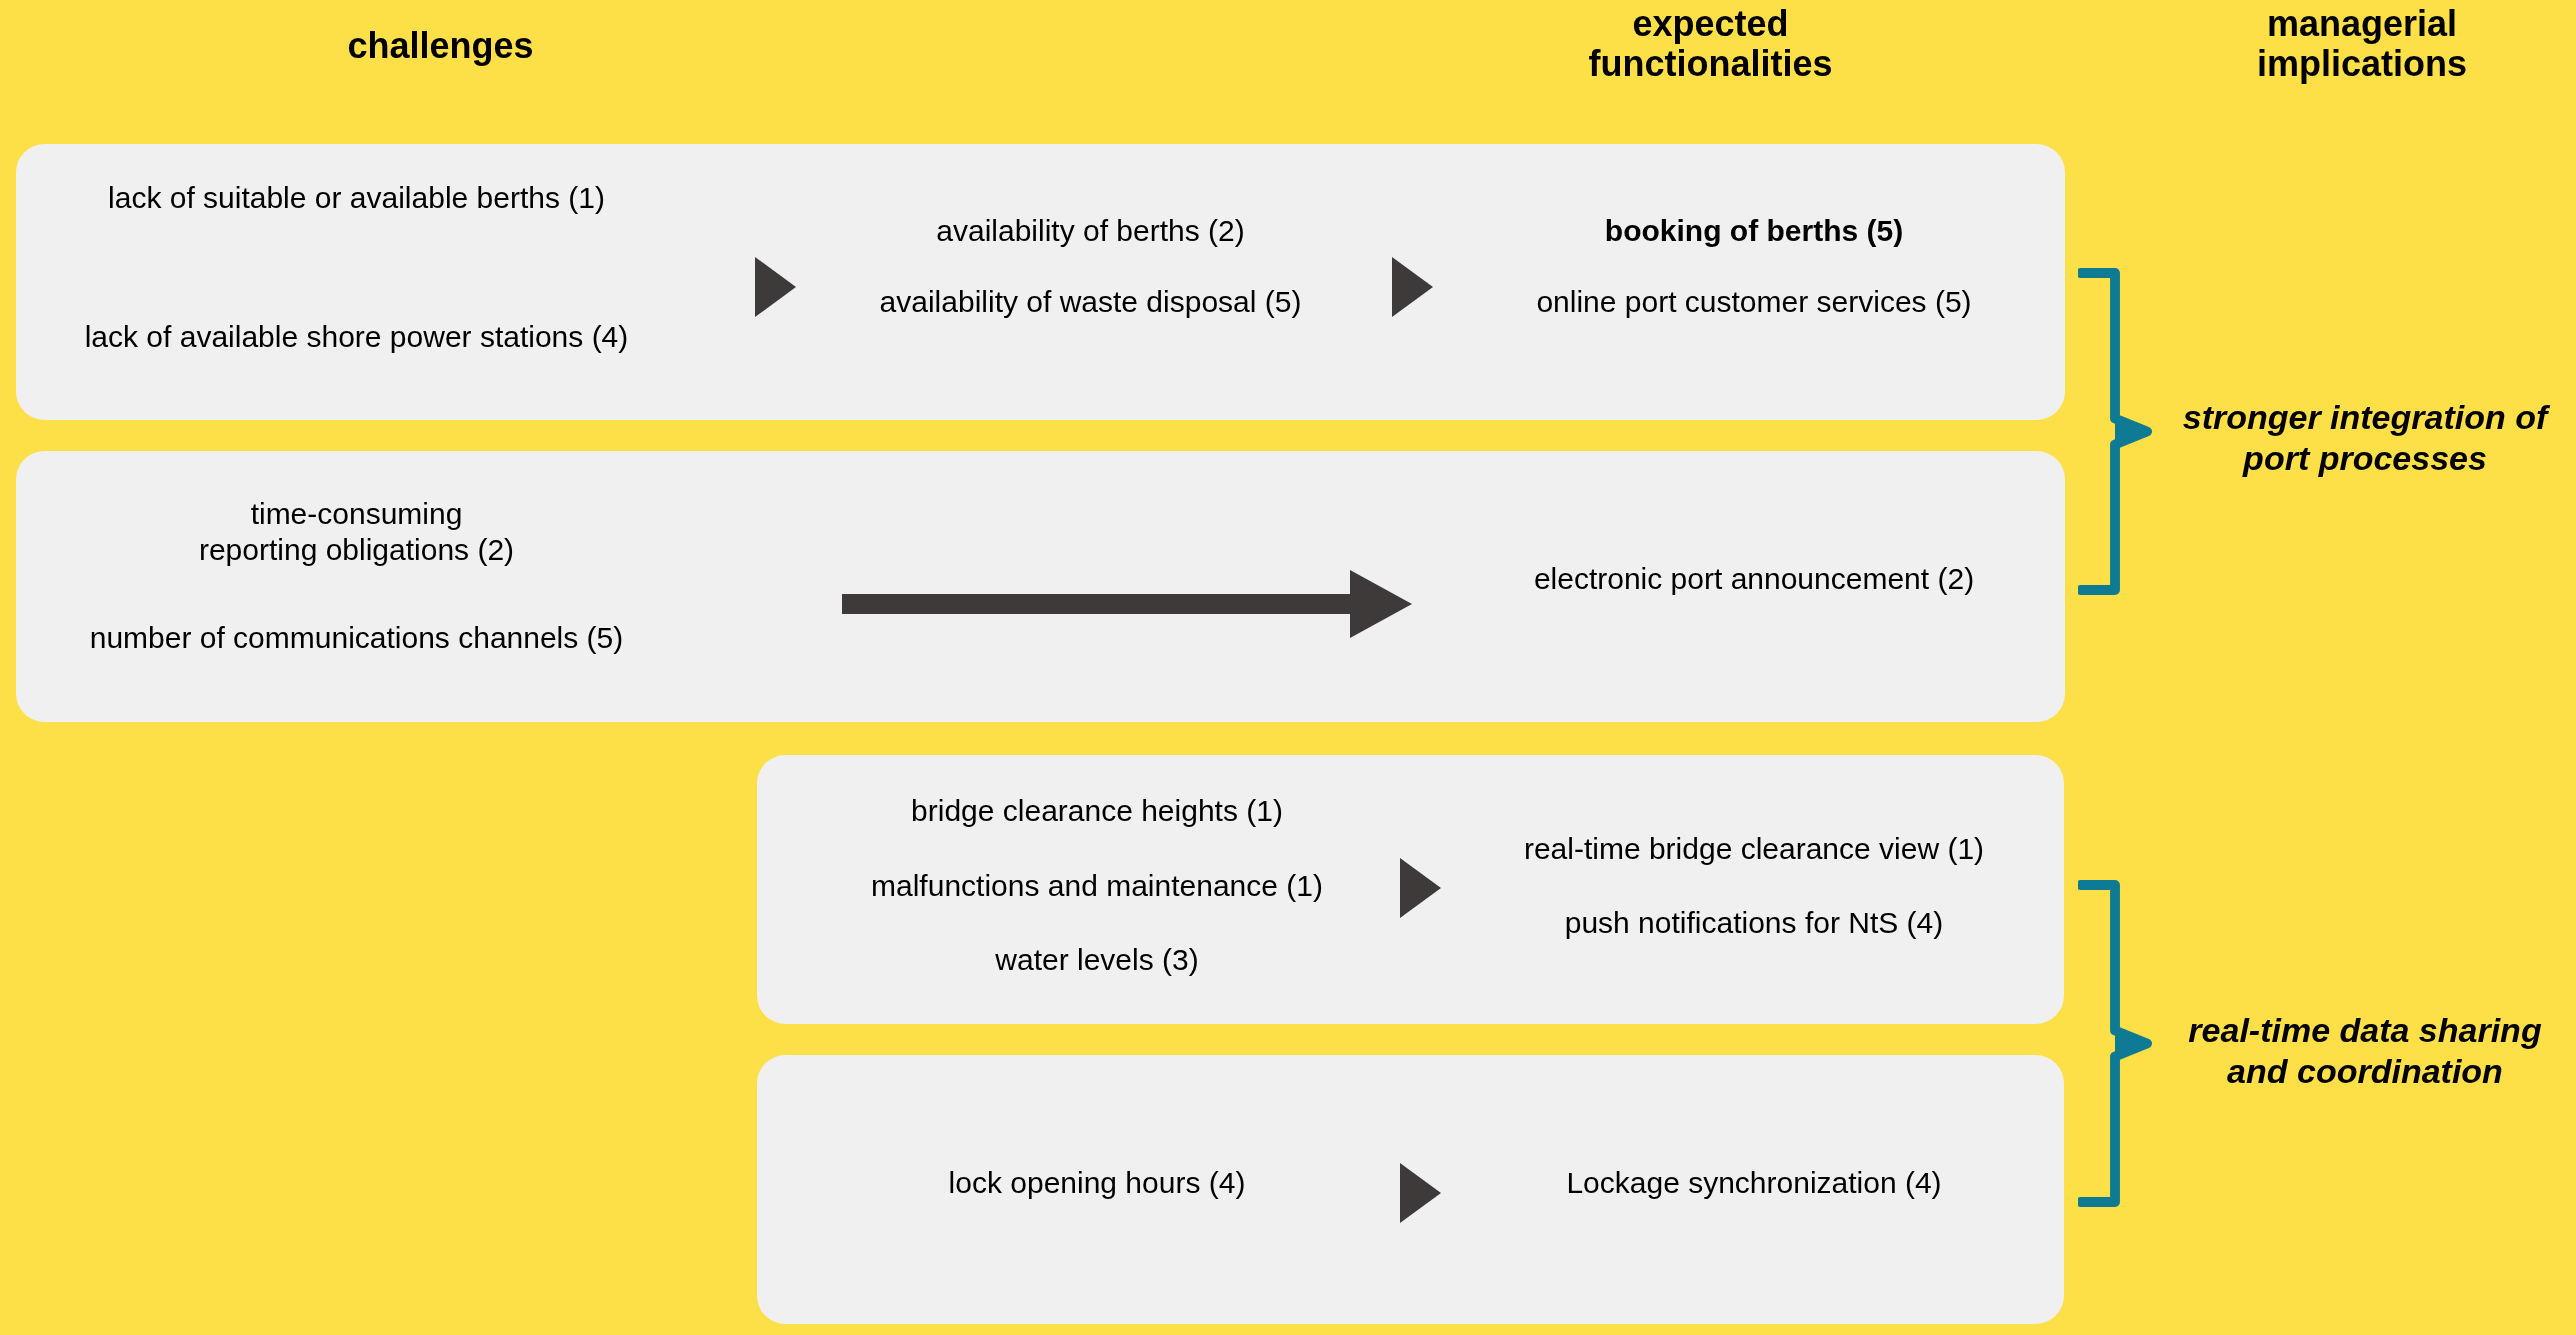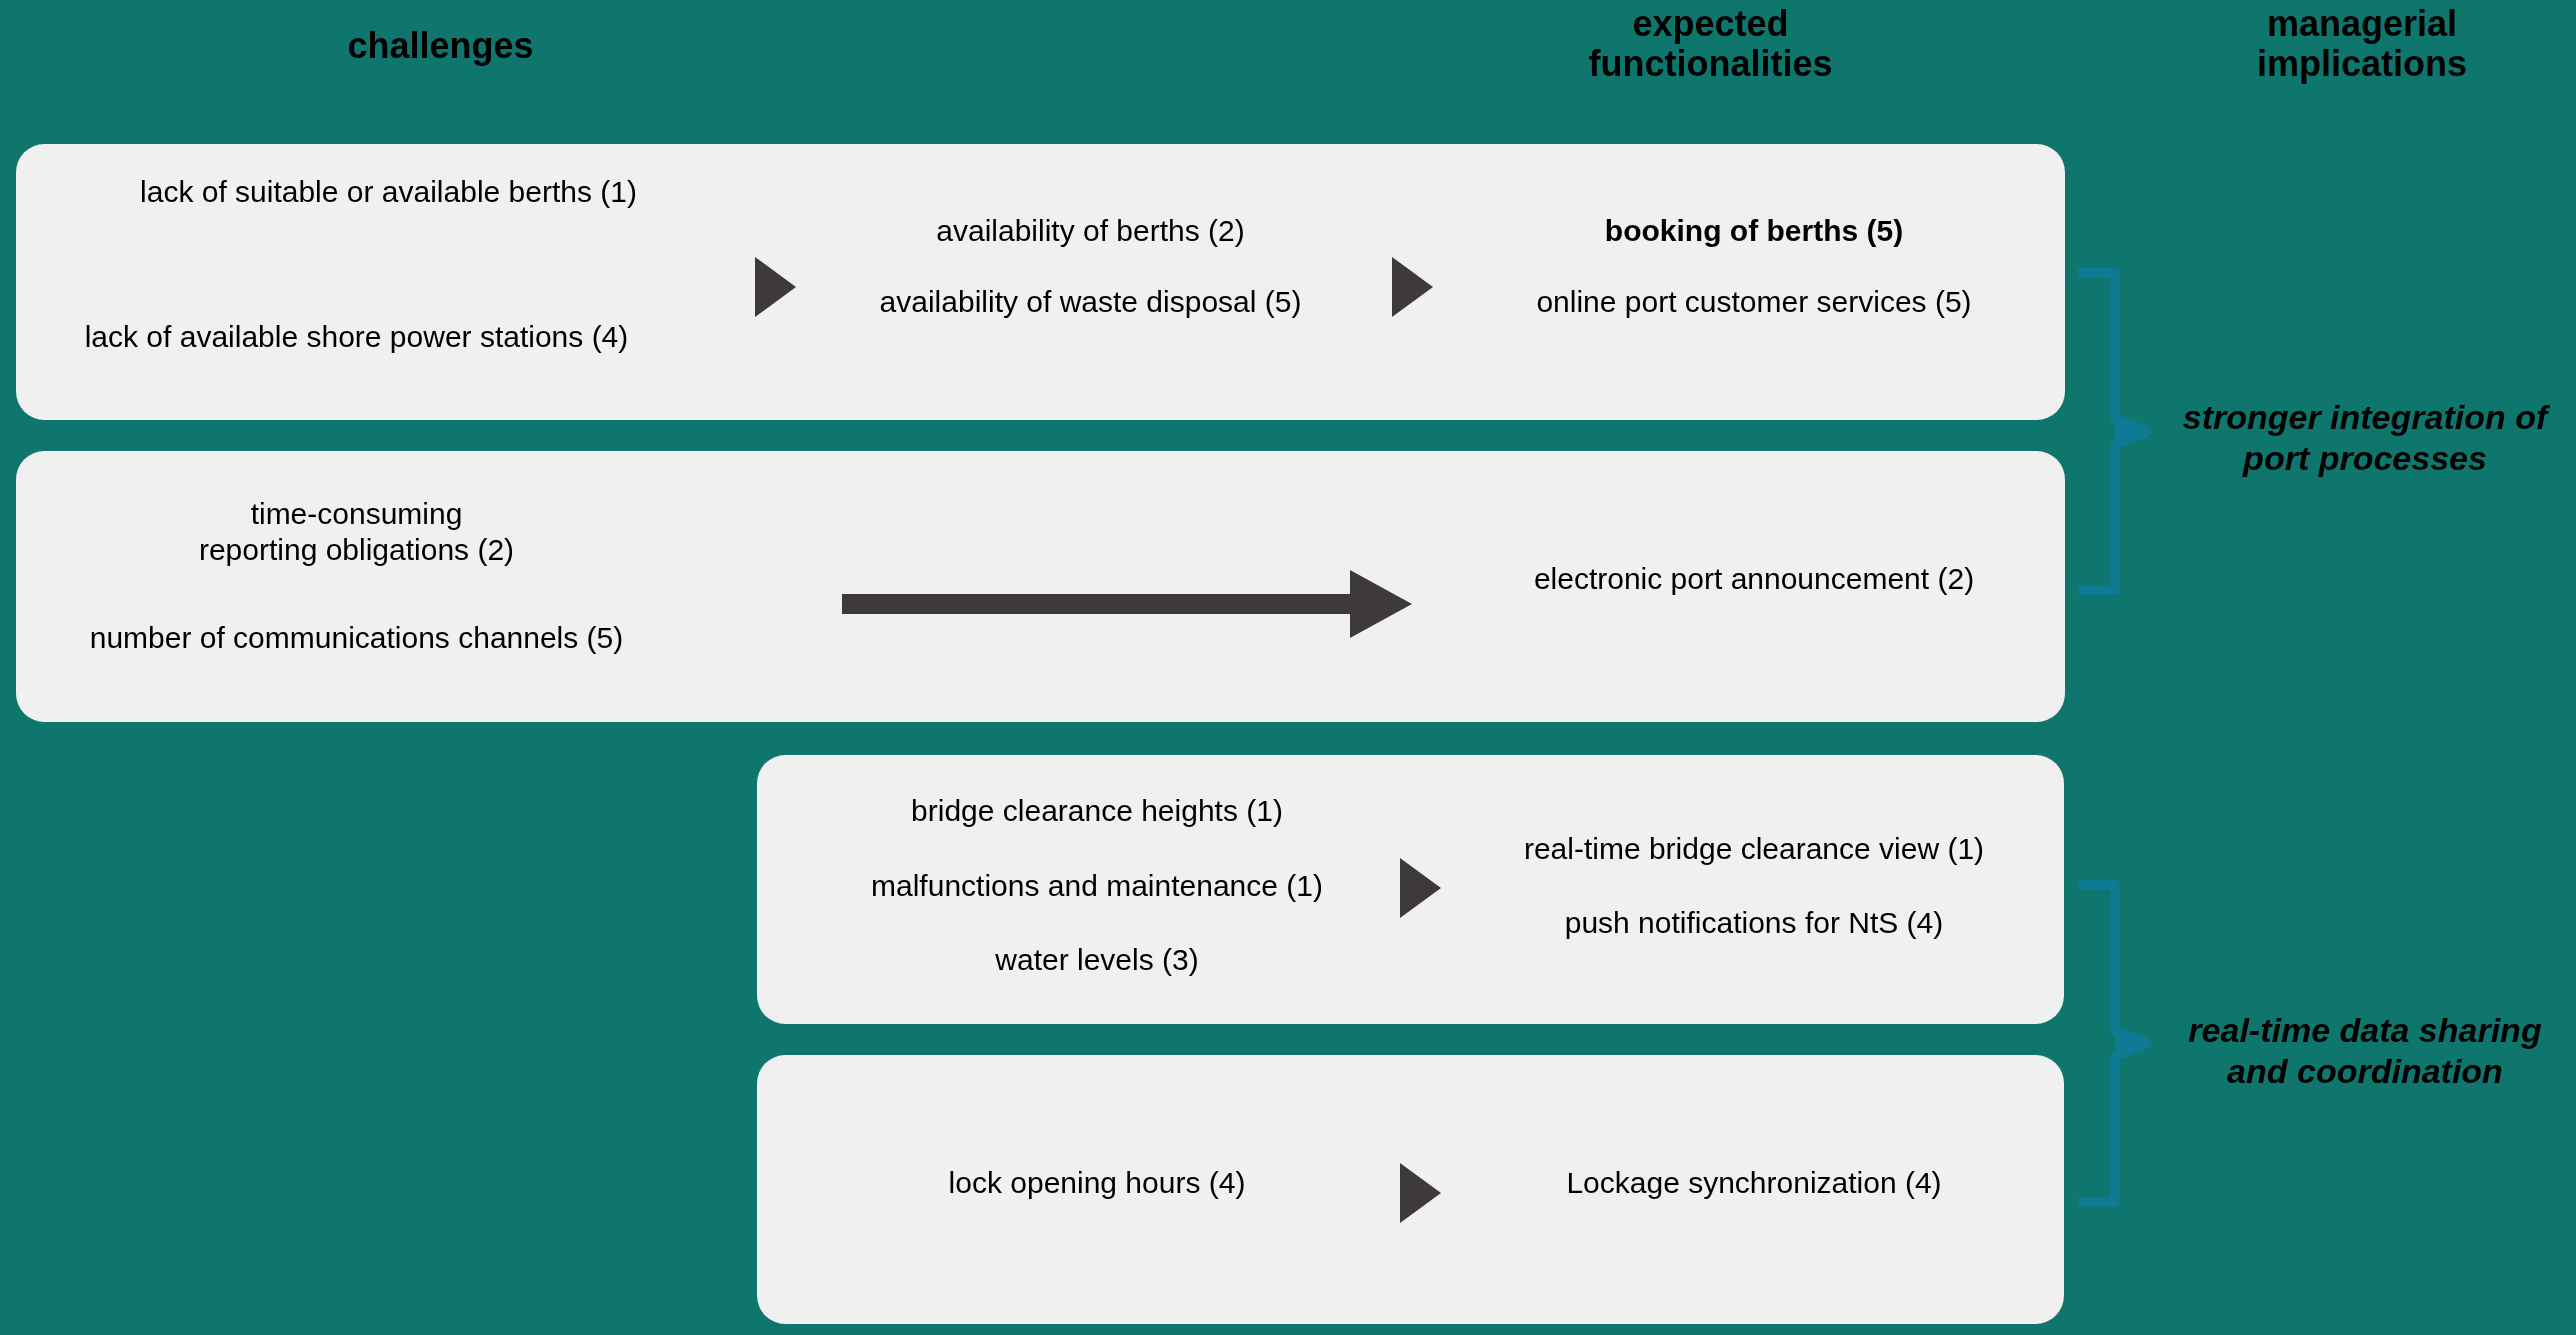--- a/index.html
+++ b/index.html
@@ -8,21 +8,21 @@
     background: #ffffff;
   }
   body {
     font-family: "Liberation Sans", sans-serif;
     color: #000000;
   }
   #canvas {
     position: relative;
     width: 2576px;
     height: 1336px;
-    background: #0f766e;
+    background: #fde047;
     overflow: hidden;
   }
 
   
   .col-header {
     position: absolute;
     font-size: 36px;
     font-weight: bold;
     line-height: 1.12;
     text-align: center;
@@ -49,21 +49,21 @@
   .item {
     position: absolute;
     font-size: 30px;
     line-height: 1.2;
     color: #000000;
     text-align: center;
     white-space: pre-line;
   }
 
   
-  #r1c1a { left: 0px;   top: 174px; width: 713px; margin-left: 32px; }
+  #r1c1a { left: 0px;   top: 180px; width: 713px; }
   #r1c1b { left: 0px;   top: 249px; width: 713px; }
   #r1c1c { left: 0px;   top: 319px; width: 713px; }
   
   #r1c2a { left: 824px; top: 213px; width: 533px; }
   #r1c2b { left: 824px; top: 284px; width: 533px; }
   
   #r1c3a { left: 1444px; top: 213px; width: 620px; font-weight: bold; }
   #r1c3b { left: 1444px; top: 284px; width: 620px; }
 
   

